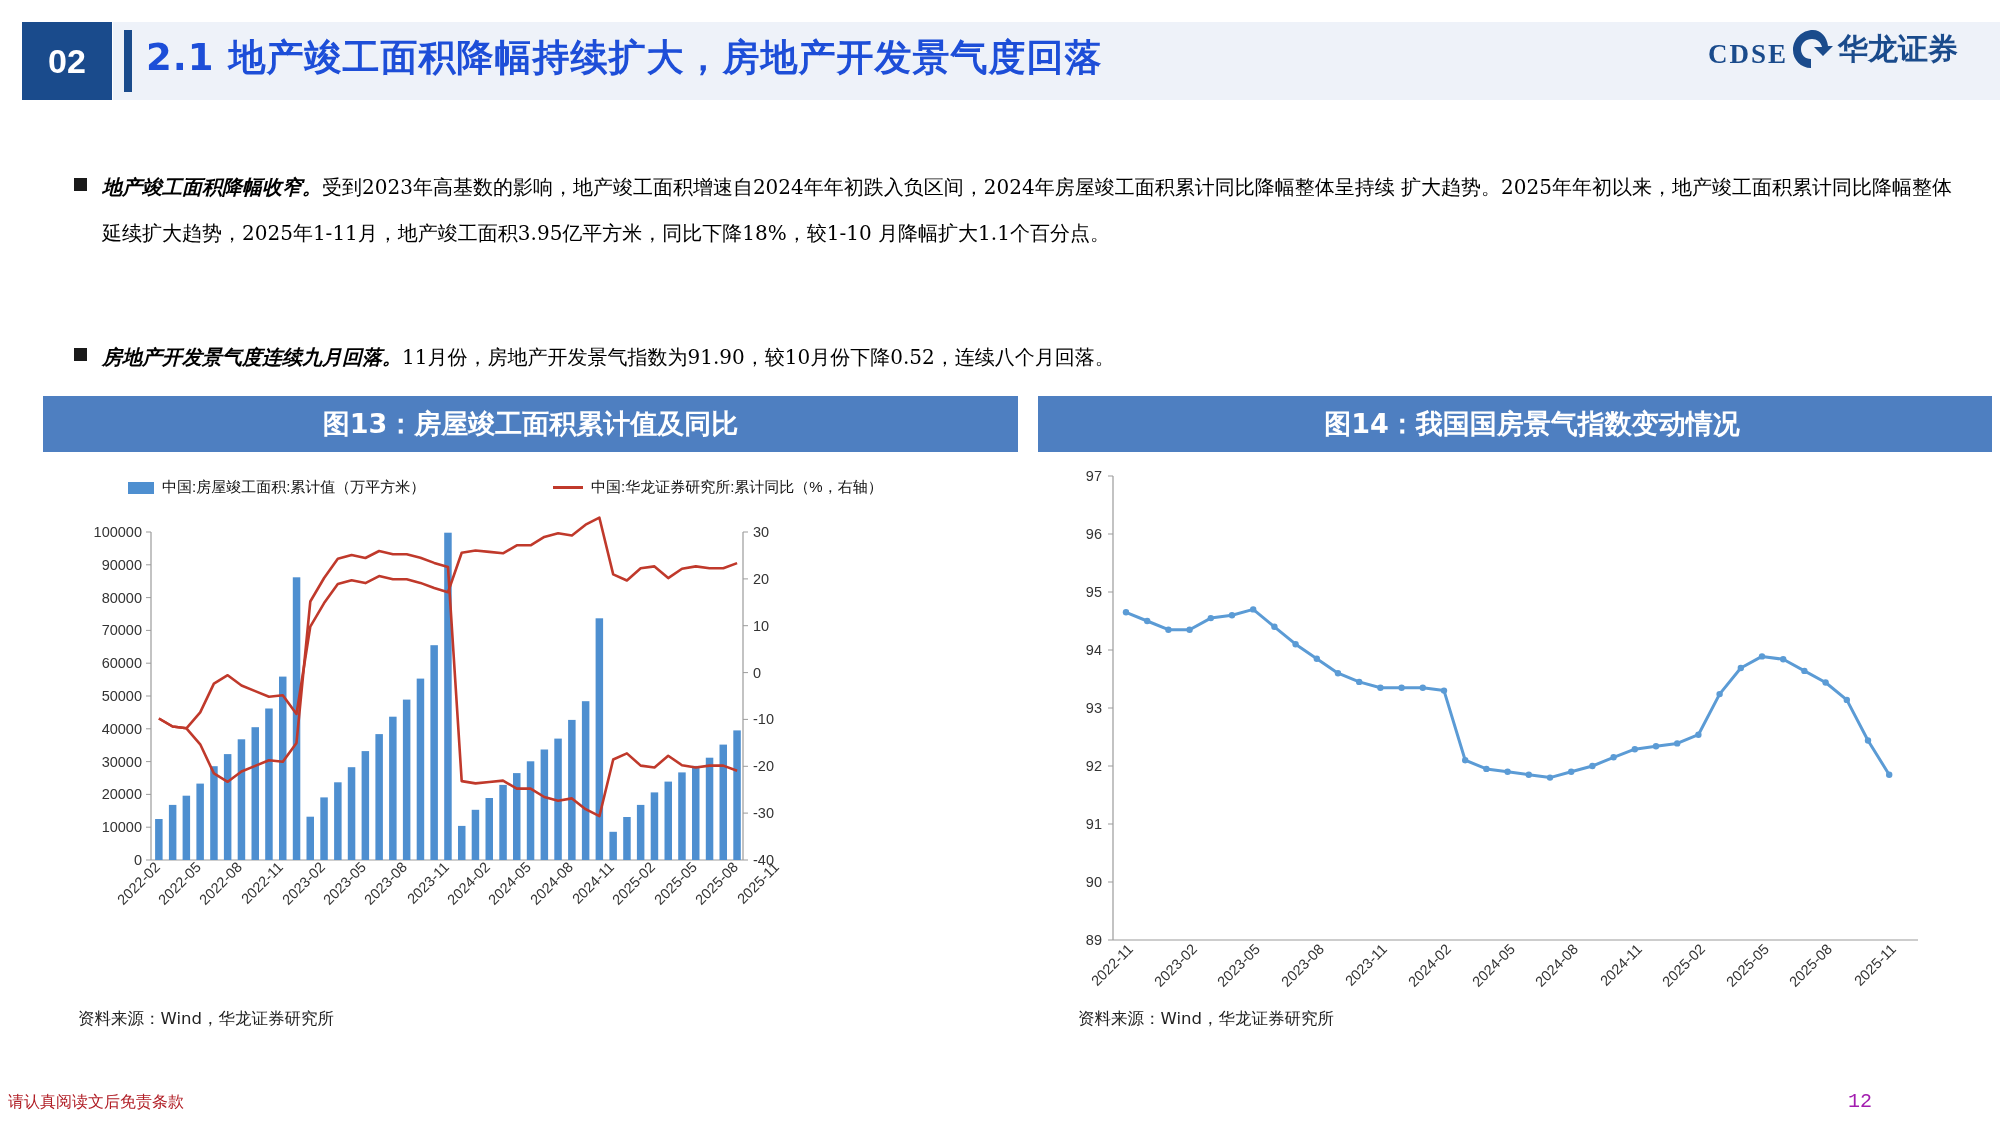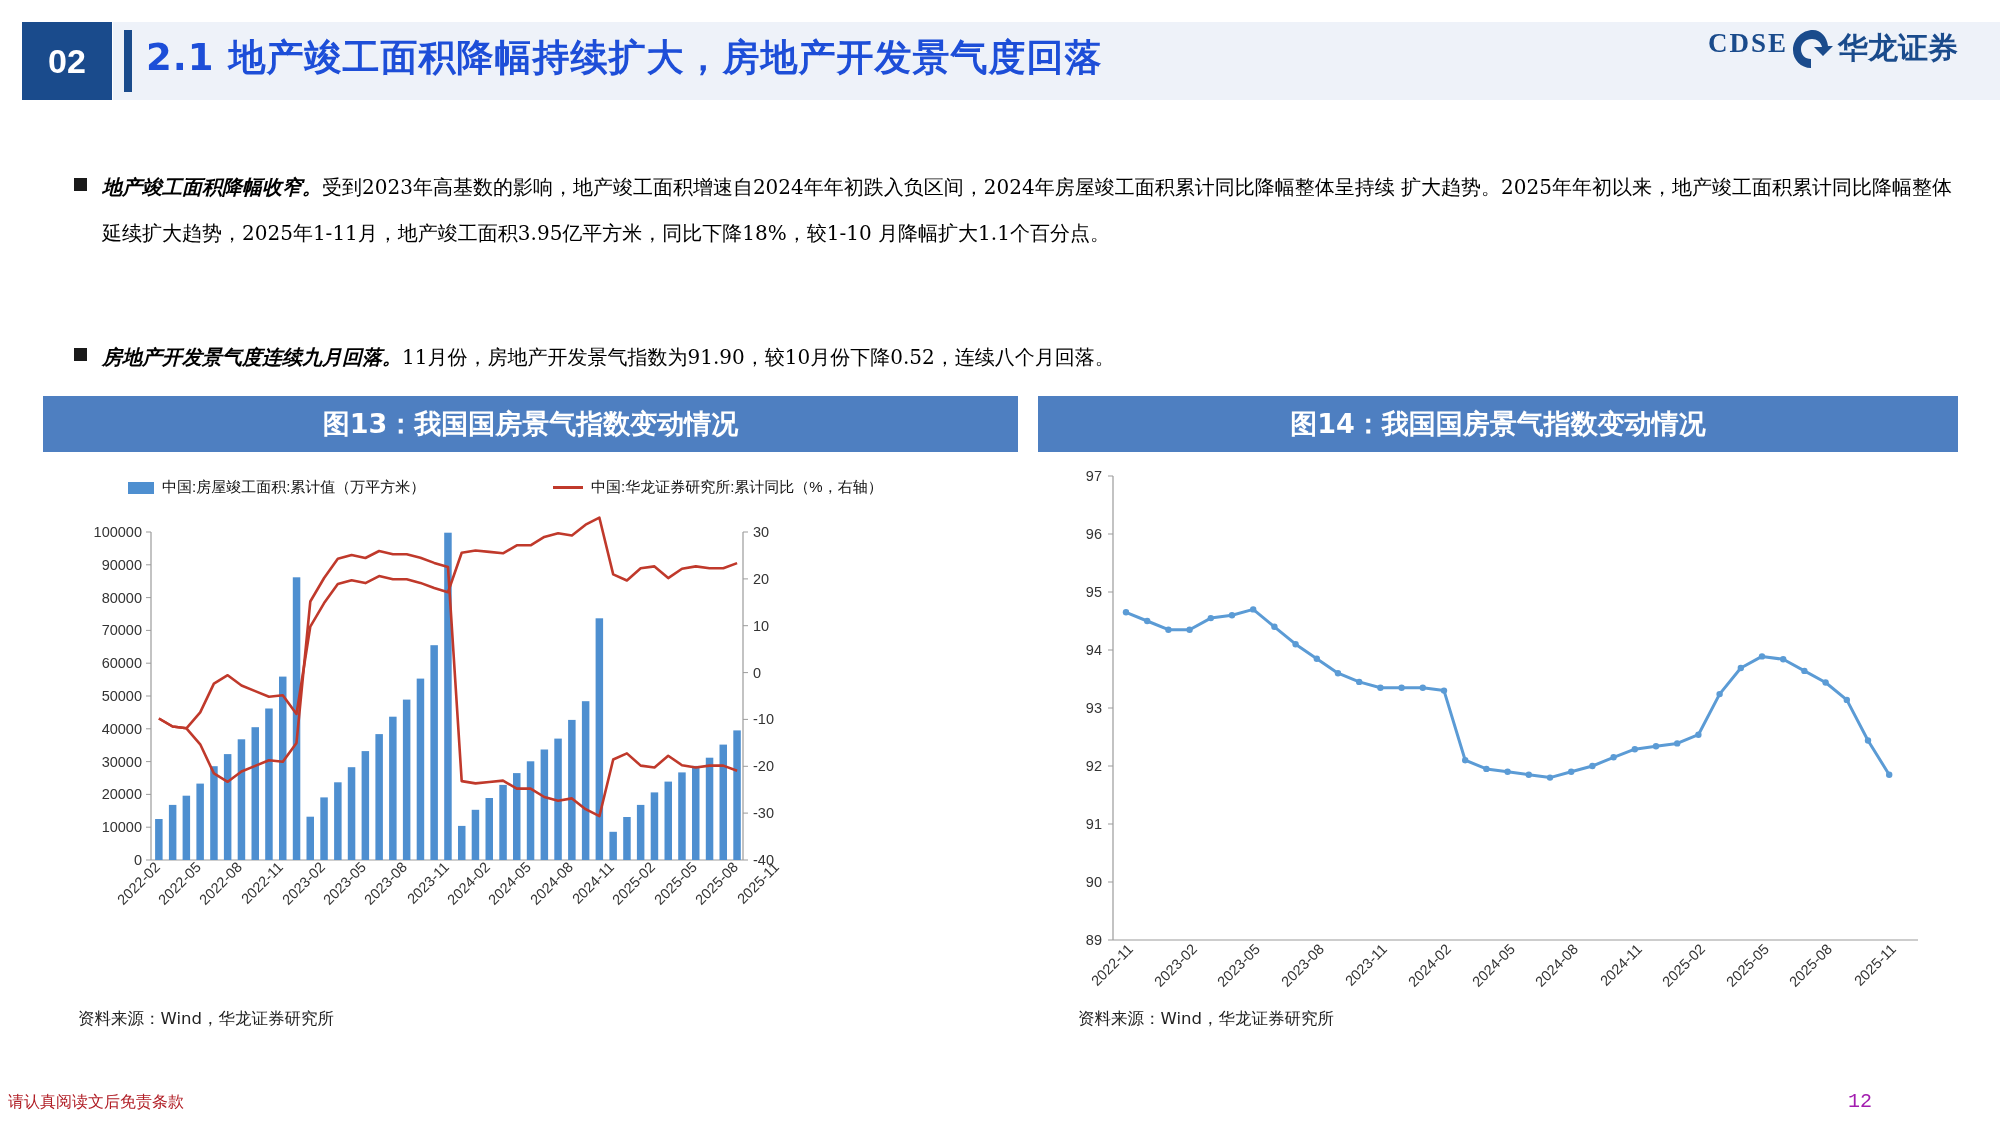--- a/index.html
+++ b/index.html
@@ -8,21 +8,21 @@
 
   
   .hdr{position:absolute;left:0;top:0;width:2000px;height:120px;}
   .hdr-band{position:absolute;left:113px;top:22px;width:1887px;height:78px;background:#eef2f9;}
   .hdr-num{position:absolute;left:22px;top:22px;width:90px;height:78px;background:#1a4b8c;color:#fff;
            font-size:34px;font-weight:bold;display:flex;align-items:center;justify-content:center;
            font-family:"Liberation Sans",sans-serif;}
   .hdr-bar{position:absolute;left:124px;top:30px;width:8px;height:62px;background:#1a4b8c;}
   .hdr-title{position:absolute;left:146px;top:33px;font-size:37px;font-weight:bold;color:#1d4ed8;
              font-family:"DejaVu Sans",sans-serif;letter-spacing:1px;white-space:nowrap;}
-  .logo{position:absolute;right:42px;top:28px;display:flex;align-items:flex-start;gap:2px;}
+  .logo{position:absolute;right:42px;top:28px;display:flex;align-items:flex-end;gap:2px;}
   .logo-cdse{font-size:27px;font-weight:bold;color:#1a4b8c;letter-spacing:2px;font-family:"Liberation Serif",serif;}
   .logo-cn{font-size:30px;font-weight:bold;color:#1a4b8c;font-family:"DejaVu Sans",sans-serif;}
 
   
   .para{position:absolute;font-family:"DejaVu Serif",serif;font-size:20px;color:#000;line-height:46px;}
   .bullet{position:absolute;width:13px;height:13px;background:#1a1a1a;}
   .b-strong{font-weight:bold;font-style:italic;}
 
   
   .panel-title{position:absolute;background:#4e7fc1;color:#fff;font-family:"DejaVu Sans",sans-serif;
@@ -68,21 +68,21 @@
     <span class="b-strong">地产竣工面积降幅收窄。</span><span>受到2023年高基数的影响，地产竣工面积增速自2024年年初跌入负区间，2024年房屋竣工面积累计同比降幅整体呈持续</span>
     <span>扩大趋势。2025年年初以来，地产竣工面积累计同比降幅整体延续扩大趋势，2025年1-11月，地产竣工面积3.95亿平方米，同比下降18%，较1-10</span>
     <span>月降幅扩大1.1个百分点。</span>
   </div>
 
   <div class="bullet" style="left:74px;top:348px;"></div>
   <div class="para" style="left:102px;top:334px;width:1850px;">
     <span class="b-strong">房地产开发景气度连续九月回落。</span><span>11月份，房地产开发景气指数为91.90，较10月份下降0.52，连续八个月回落。</span>
   </div>
 
-  <div class="panel-title" style="left:43px;top:396px;width:975px;height:56px;">图13：我国国房景气指数变动情况</div>
+  <div class="panel-title" style="left:43px;top:396px;width:975px;height:56px;">图13：房屋竣工面积累计值及同比</div>
 
   <div class="chart" style="left:43px;top:460px;width:975px;height:560px;">
 
     <div class="legend-row" style="left:85px;top:18px;">
       <span class="lg-bar"></span>
       <span>中国:房屋竣工面积:累计值（万平方米）</span>
     </div>
     <div class="legend-row" style="left:510px;top:18px;">
       <span class="lg-line"></span>
       <span>中国:华龙证券研究所:累计同比（%，右轴）</span>
@@ -213,21 +213,21 @@
         <text transform="translate(613,408) rotate(-45)" text-anchor="end">2025-02</text>
         <text transform="translate(655,408) rotate(-45)" text-anchor="end">2025-05</text>
         <text transform="translate(696,408) rotate(-45)" text-anchor="end">2025-08</text>
         <text transform="translate(737,408) rotate(-45)" text-anchor="end">2025-11</text>
       </g>
     </svg>
 
     <div class="src" style="left:35px;top:512px;">资料来源：Wind，华龙证券研究所</div>
   </div>
 
-  <div class="panel-title" style="left:1038px;top:396px;width:920px;height:56px;">图14：我国国房景气指数变动情况</div>
+  <div class="panel-title" style="left:1038px;top:396px;width:920px;height:56px;padding-left:34px;">图14：我国国房景气指数变动情况</div>
 
   <div class="chart" style="left:1038px;top:460px;width:920px;height:560px;">
     <svg width="920" height="560" viewBox="0 0 920 560">
 
       <line x1="75" y1="16" x2="75" y2="480" stroke="#9b9b9b" stroke-width="1.2"></line>
       <line x1="75" y1="480" x2="880" y2="480" stroke="#9b9b9b" stroke-width="1.2"></line>
       <g stroke="#9b9b9b" stroke-width="1">
         <line x1="70" y1="480" x2="75" y2="480"></line>
         <line x1="70" y1="422" x2="75" y2="422"></line>
         <line x1="70" y1="364" x2="75" y2="364"></line>

